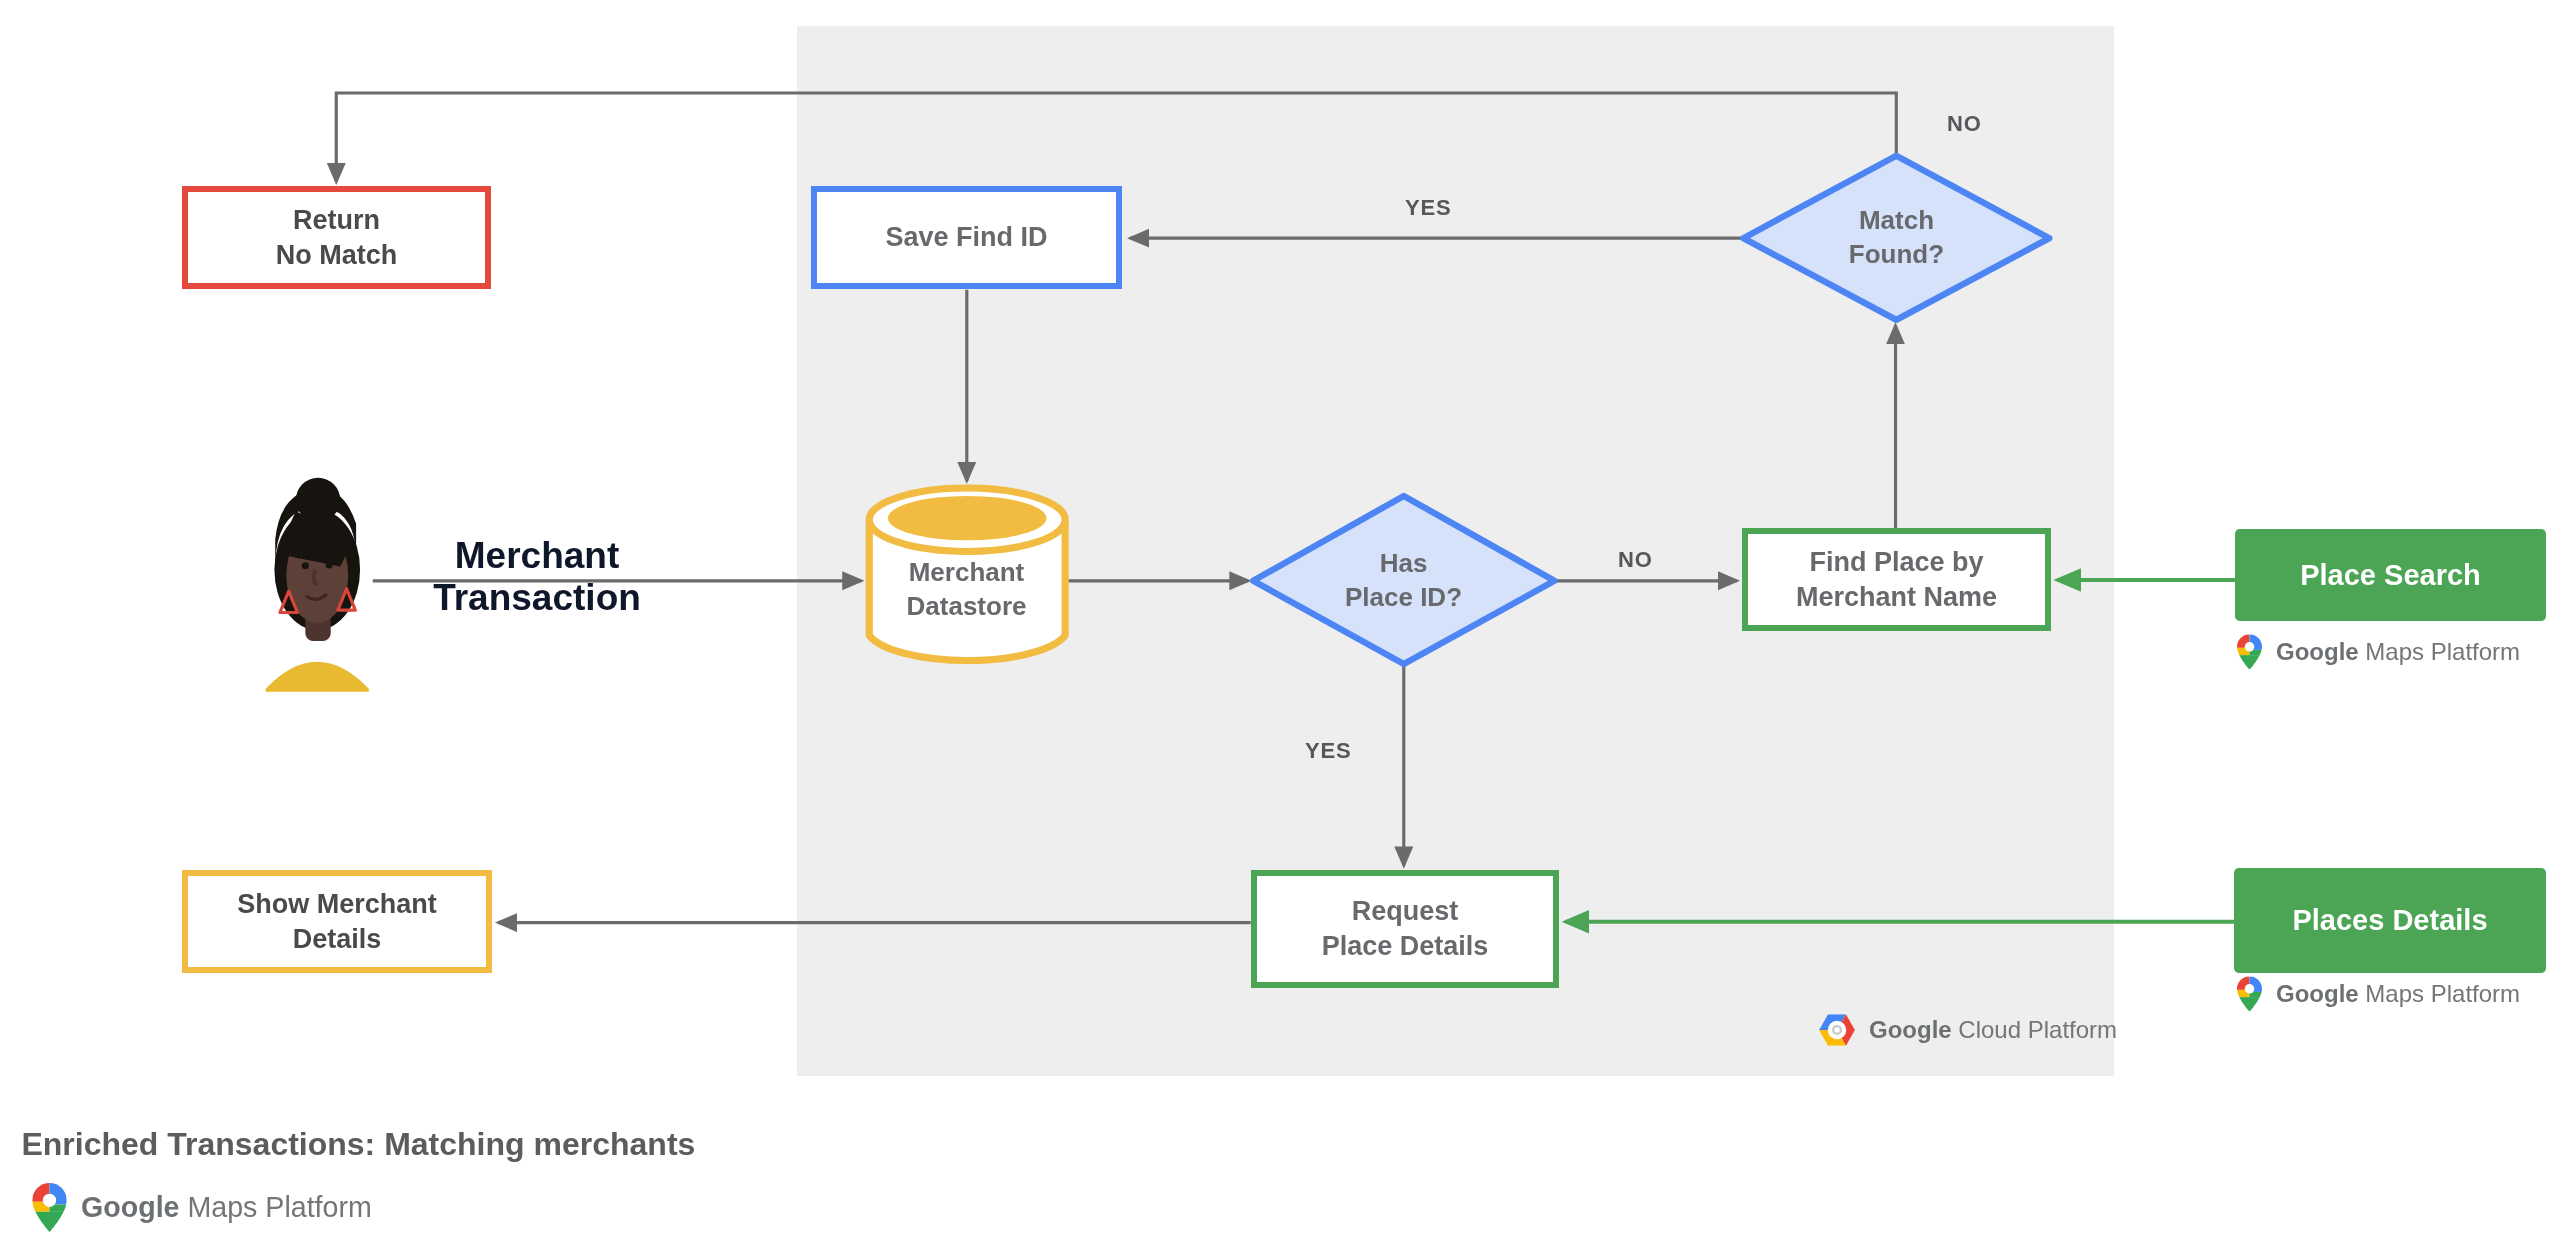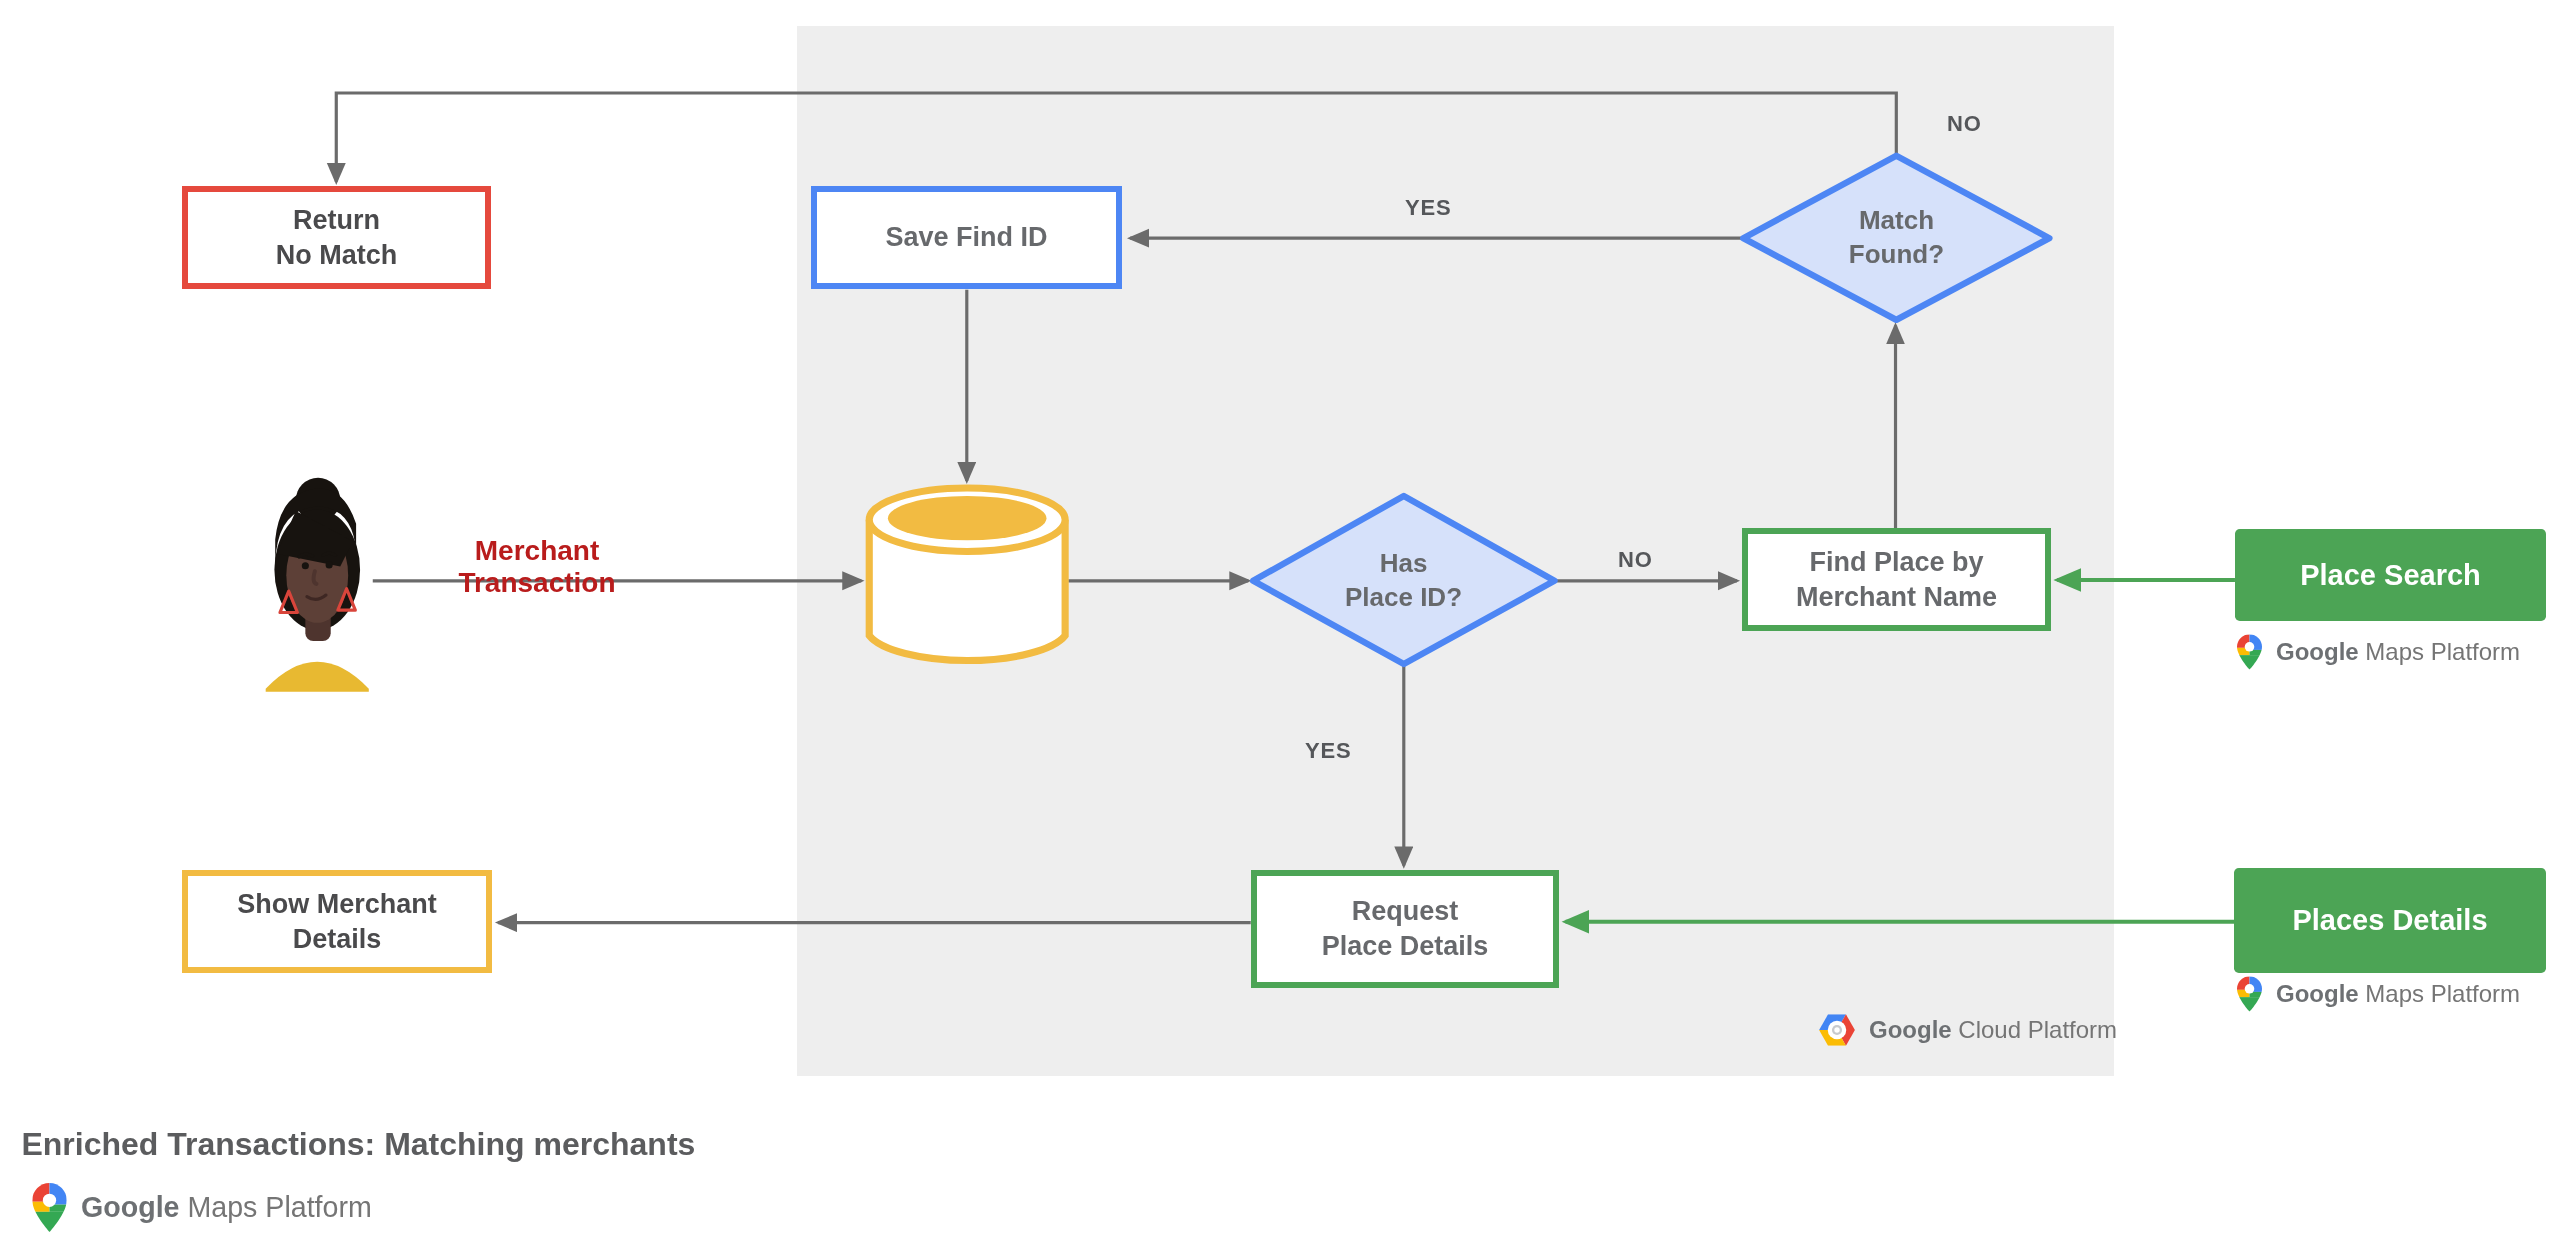--- a/index.html
+++ b/index.html
@@ -12,21 +12,21 @@
         white-space:pre-line;box-sizing:border-box;}
   .node.red{border:6.3px solid #e5493d;color:#4a4a4c;}
   .node.blue{border:6.3px solid #4d86f4;}
   .node.green{border:6.3px solid #4ca455;}
   .node.yellow{border:6.3px solid #f2bb42;color:#4a4a4c;}
   .api{position:absolute;background:#4ca455;border-radius:4.8px;display:flex;align-items:center;
        justify-content:center;color:#ffffff;font-weight:bold;font-size:29px;}
   .dlabel{position:absolute;display:flex;align-items:center;justify-content:center;text-align:center;
           font-weight:bold;font-size:26px;line-height:1.28;color:#67696c;white-space:pre-line;}
   .edge-label{position:absolute;font-weight:bold;font-size:22px;color:#55575a;letter-spacing:0.8px;}
-  .flow-label{position:absolute;font-weight:bold;font-size:28px;color:#b91c1c;}
+  .flow-label{position:absolute;font-weight:bold;font-size:37px;color:#0f172a;}
   .brand{position:absolute;display:flex;align-items:center;gap:14px;}
   .brand .wordmark{font-size:24px;color:#757575;white-space:nowrap;}
   .brand .wordmark .g{font-weight:bold;color:#6d7073;}
   .brand.footer .wordmark{font-size:28.6px;}
   .title{position:absolute;left:21.4px;top:1126px;font-weight:bold;font-size:32px;color:#5b5c5e;}
   .hidden-defs{position:absolute;width:0;height:0;overflow:hidden;}
 </style>
 </head>
 <body>
 
@@ -126,20 +126,22 @@
 
   <div class="node yellow" style="left:182px;top:870px;width:310px;height:103px;">Show Merchant
 Details</div>
 
   <div class="dlabel" style="left:1787px;top:182px;width:219px;height:111px;">Match
 Found?</div>
 
   <div class="dlabel" style="left:1294px;top:525px;width:219px;height:111px;">Has
 Place ID?</div>
 
+  <div class="dlabel" style="left:857px;top:546px;width:219px;height:87px;">Merchant
+Datastore</div>
 
   <div class="api" style="left:2235px;top:529px;width:311px;height:92px;">Place Search</div>
 
   <div class="api" style="left:2234px;top:868px;width:312px;height:105px;">Places Details</div>
 
   <div class="edge-label" style="left:1947px;top:111px;">NO</div>
 
   <div class="edge-label" style="left:1405px;top:195px;">YES</div>
 
   <div class="edge-label" style="left:1618px;top:547px;">NO</div>

